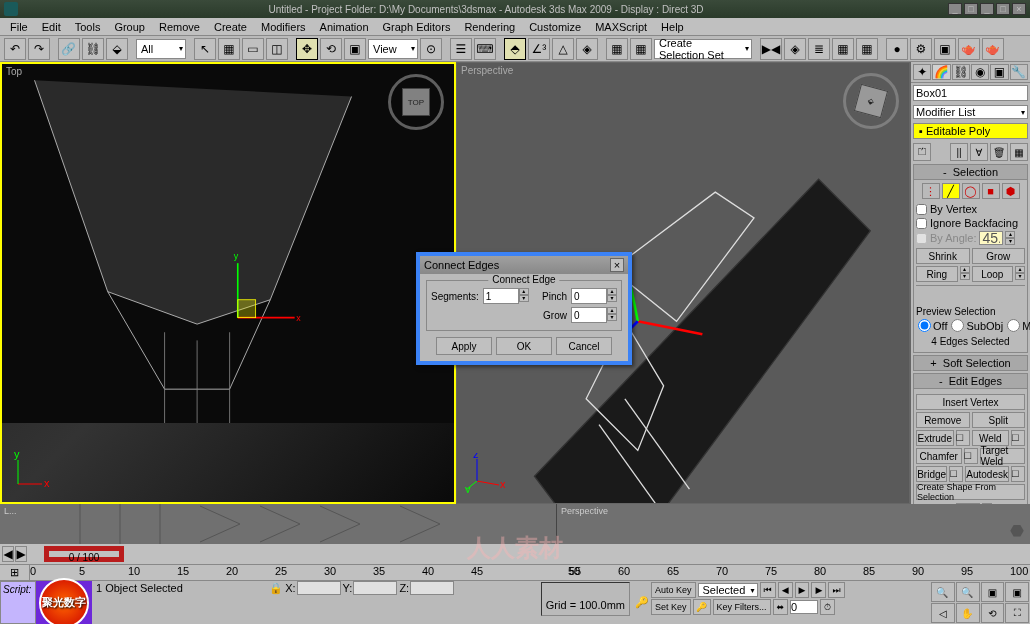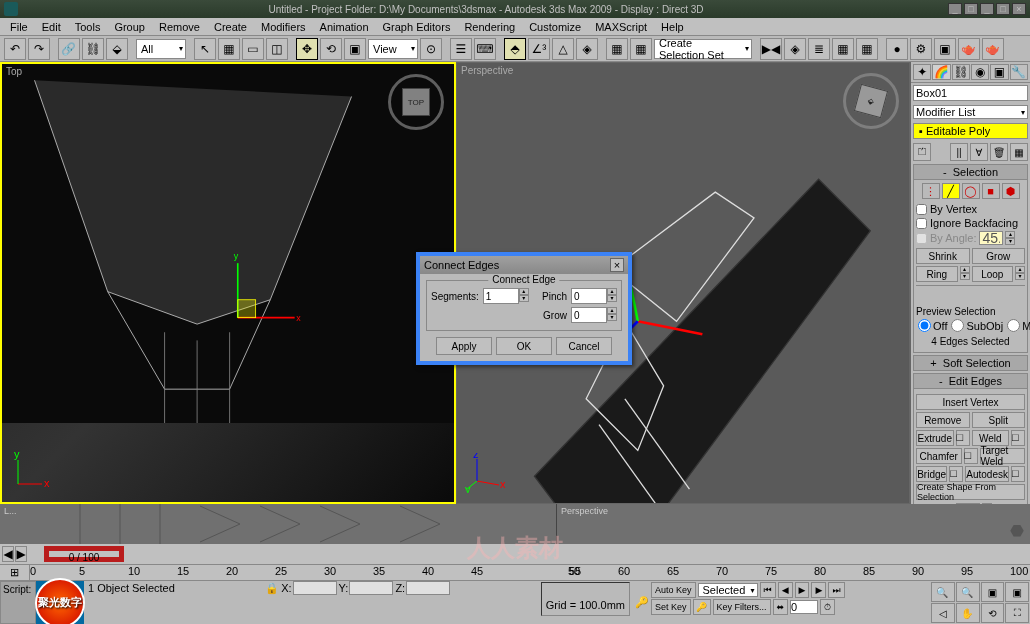--- a/index.html
+++ b/index.html
@@ -75,25 +75,25 @@
 .trackbar { height: 40px; background: #888; display: flex; }
 .trackbar .left-track { width: 556px; background: #707070; position: relative; }
 .trackbar .vp-lab2 { position: absolute; top: 2px; left: 4px; color: #ccc; font-size: 9px; z-index: 2; }
 .trackbar .right-track { flex: 1; background: #707070; position: relative; border-left: 1px solid #444; }
 .trackbar .nav-icon { position: absolute; bottom: 4px; right: 6px; color: #555; font-size: 16px; z-index: 2; }
 .timeline { height: 20px; background: #c0c0c0; display: flex; align-items: center; position: relative; }
 .timeline .slider { position: absolute; left: 44px; width: 80px; height: 16px; background: #c0c0c0; border: 5px solid #b91c1c; text-align: center; line-height: 14px; font-size: 10px; }
 .timeruler { height: 16px; background: #c0c0c0; border-top: 1px solid #888; display: flex; font-size: 9px; position: relative; }
 .timeruler .tick { position: absolute; top: 0; }
 .statusbar { height: 44px; background: #bababa; display: flex; border-top: 1px solid #888; }
-.sb-logo { width: 48px; background: #0369a1; position: relative; display: flex; align-items: center; justify-content: center; }
+.sb-logo { width: 56px; background: #6d28d9; position: relative; display: flex; align-items: center; justify-content: center; }
 .sb-logo-circle { width: 50px; height: 50px; border-radius: 50%; background: radial-gradient(#ff6600, #cc0000); border: 2px solid #fff; position: absolute; }
 .sb-left { flex: 1; display: flex; flex-direction: column; }
 .sb-info { height: 14px; padding: 1px 4px; font-size: 10px; display: flex; justify-content: space-between; }
-.sb-script { width: 36px; background: #a3a3a3; border: 1px solid #888; padding: 2px; font-size: 10px; display: flex; align-items: flex-start; }
+.sb-script { width: 36px; background: #c4b5fd; border: 1px solid #888; padding: 2px; font-size: 10px; display: flex; align-items: flex-start; font-style: italic; }
 .sb-coords { display: flex; gap: 2px; padding: 2px; }
 .sb-coord { display: flex; align-items: center; gap: 1px; }
 .sb-coord input { width: 44px; height: 14px; background: #e0e0e0; border: 1px solid #888; font-size: 9px; padding: 0 2px; }
 .sb-right { width: 280px; display: flex; flex-direction: column; gap: 1px; padding: 1px; }
 .sb-anim-row { display: flex; gap: 2px; align-items: center; }
 .sb-anim-btn { height: 16px; background: #c0c0c0; border: 1px solid #888; cursor: pointer; font-size: 9px; padding: 0 3px; display: flex; align-items: center; }
 .sb-nav { width: 100px; display: grid; grid-template-columns: repeat(4, 1fr); gap: 1px; padding: 1px; }
 .sb-nav-btn { height: 20px; background: #c0c0c0; border: 1px solid #888; cursor: pointer; display: flex; align-items: center; justify-content: center; font-size: 10px; }
 .watermark { position: absolute; bottom: 60px; left: 50%; transform: translateX(-50%); color: rgba(255,180,180,0.4); font-size: 24px; z-index: 50; font-weight: bold; }
 .vp-content { position: absolute; inset: 0; background: linear-gradient(135deg, #1a1a1a, #333, #0a0a0a); }

